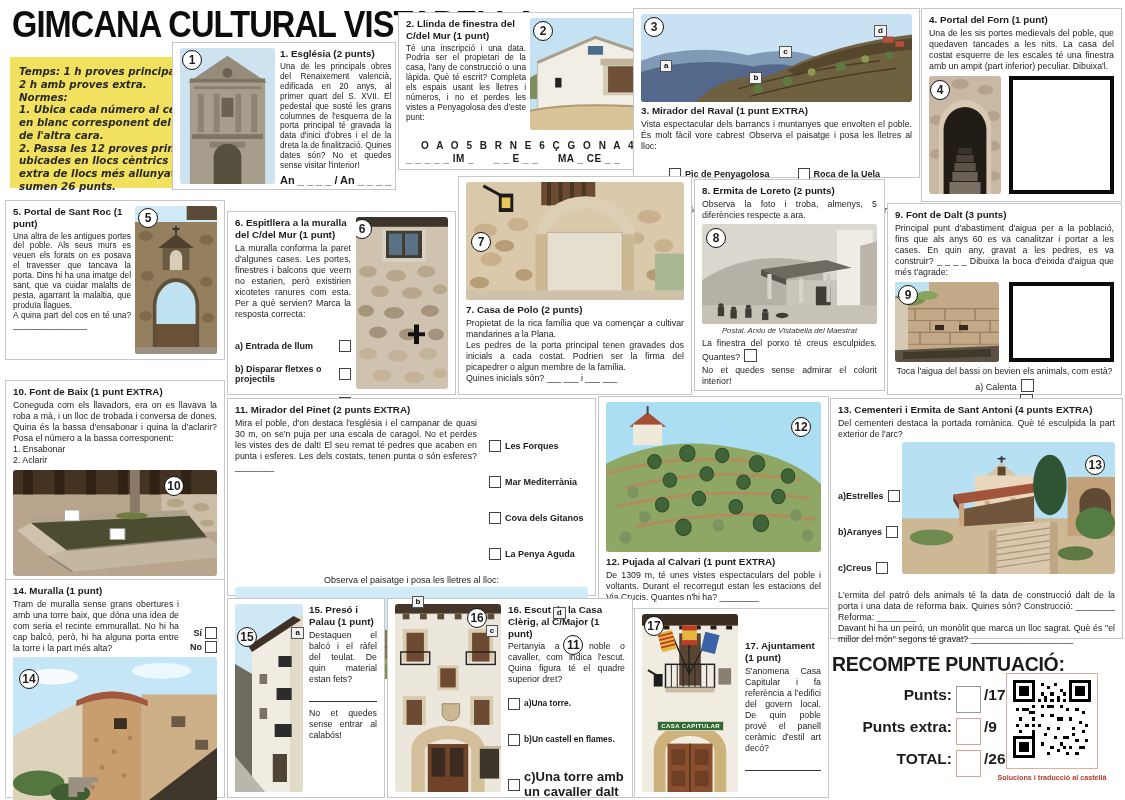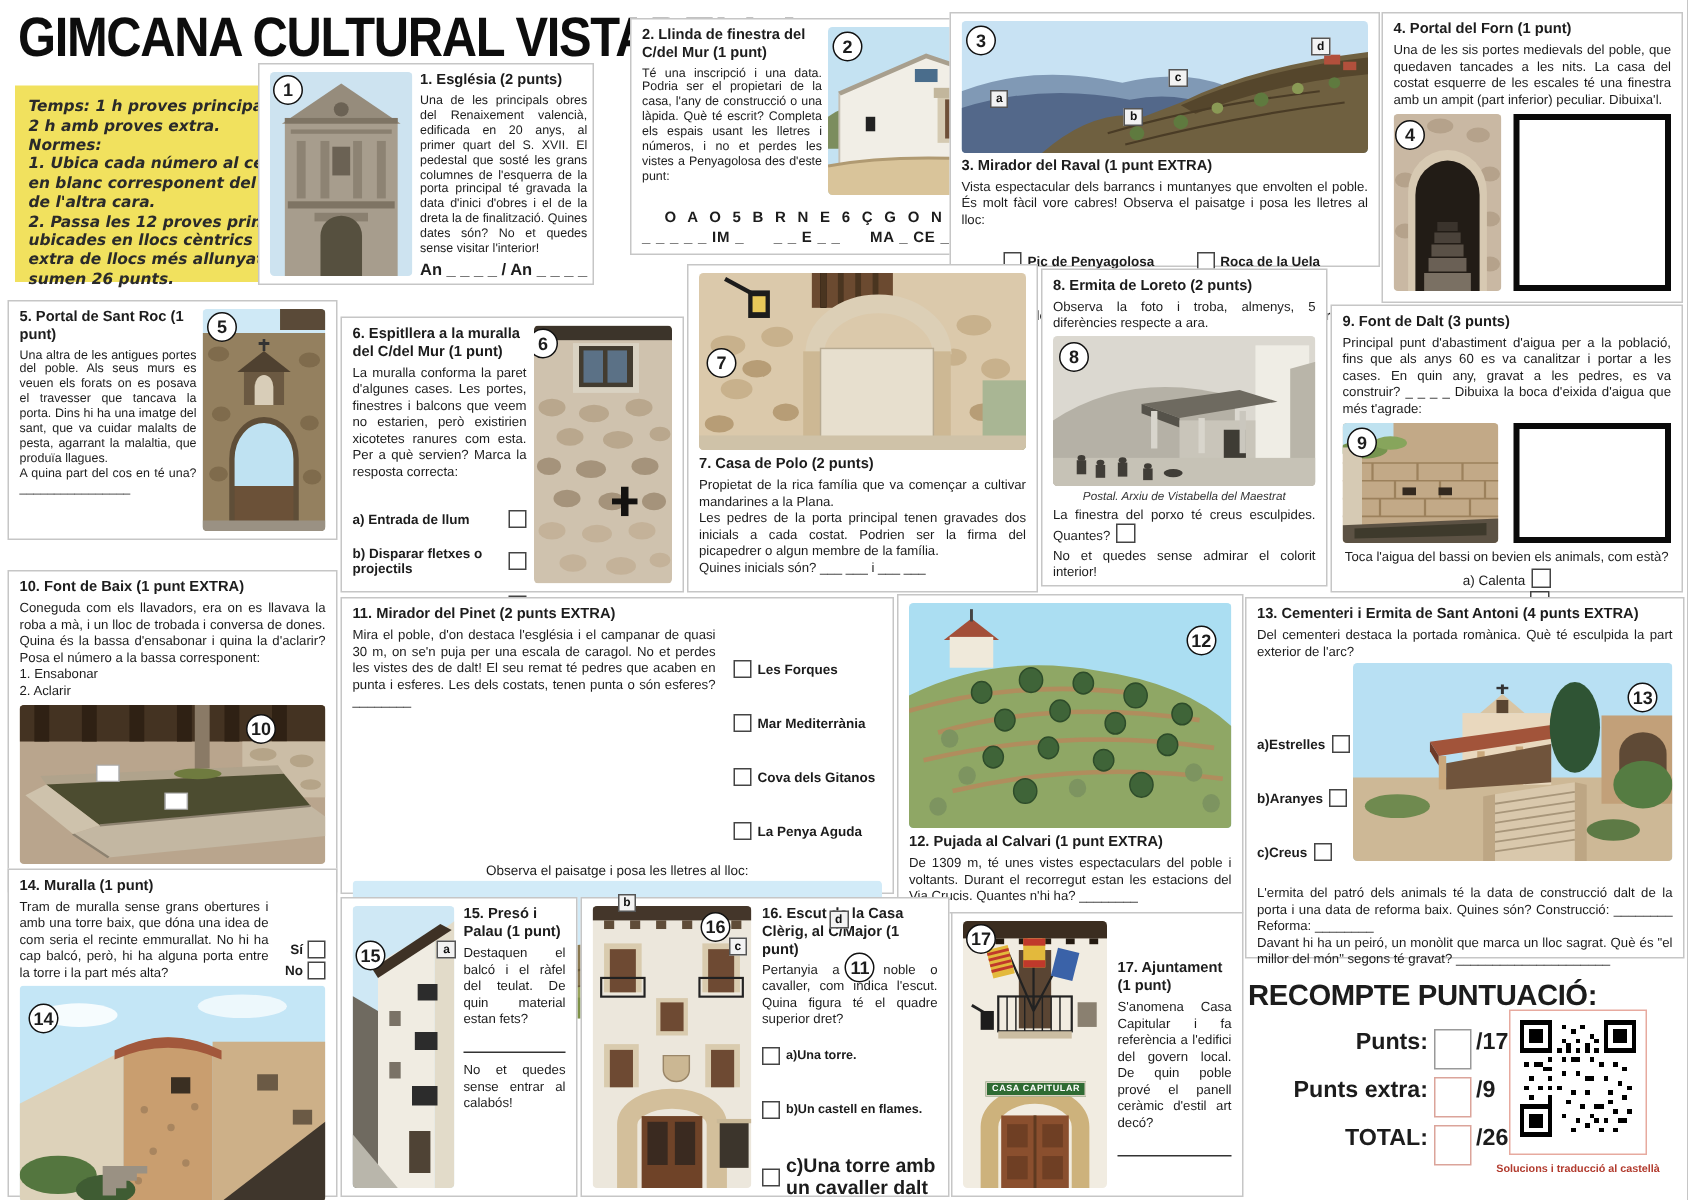--- a/index.html
+++ b/index.html
@@ -81,21 +81,21 @@
       </svg>
       <div class="mk" style="left:2px;top:2px">1</div>
     </div>
     <div class="col" style="flex:1;padding-left:5px">
       <div class="pt">1. Església (2 punts)</div>
       <div class="pb sm">Una de les principals obres del Renaixement valencià, edificada en 20 anys, al primer quart del S. XVII. El pedestal que sosté les grans columnes de l'esquerra de la porta principal té gravada la data d'inici d'obres i el de la dreta la de finalització. Quines dates són? No et quedes sense visitar l'interior!</div>
       <div class="answer">An _ _ _ _ / An _ _ _ _</div>
     </div>
   </div>
 
-  <div class="panel col" style="left:420px;top:12px;width:276px;height:158px">
+  <div class="panel col" style="left:398px;top:12px;width:276px;height:158px">
     <div class="row" style="flex:1">
       <div class="col" style="width:120px">
         <div class="pt">2. Llinda de finestra del C/del Mur (1 punt)</div>
         <div class="pb sm">Té una inscripció i una data. Podria ser el propietari de la casa, l'any de construcció o una làpida. Què té escrit? Completa els espais usant les lletres i números, i no et perdes les vistes a Penyagolosa des d'este punt:</div>
       </div>
       <div class="img" style="flex:1;height:112px;margin-left:4px">
         <svg viewBox="0 0 108 116" preserveAspectRatio="none">
           <rect width="108" height="116" fill="#c4e2f2"></rect>
           <path d="M0 62 Q15 48 30 58 L30 84 L0 84 Z" fill="#7c8d5e"></path>
           <path d="M6 110 L6 46 L52 20 L102 42 L102 110 Z" fill="#f1eee6" stroke="#c6c0b4" stroke-width="1"></path>

